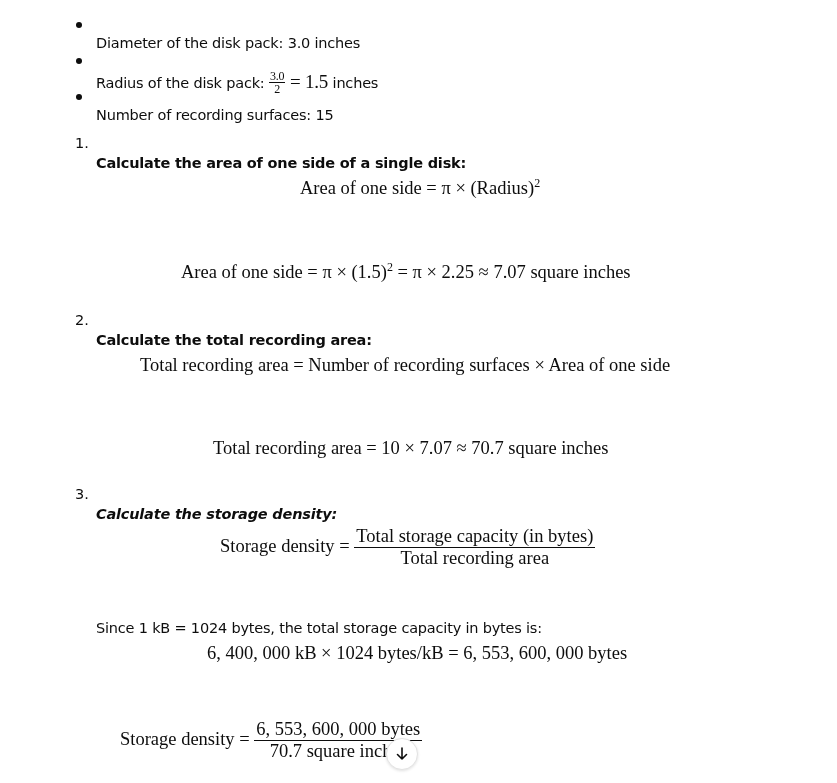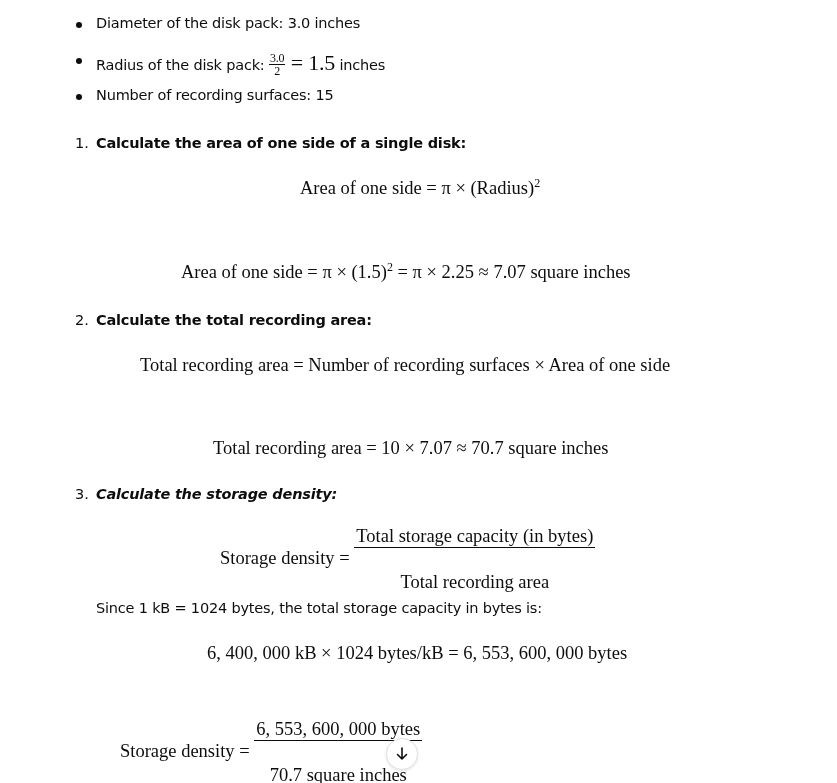--- a/index.html
+++ b/index.html
@@ -1,44 +1,44 @@
 <!DOCTYPE html>
 <html><head>
 <meta charset="utf-8">
 <style>
   html, body { margin:0; padding:0; background:#ffffff; }
   body { width:837px; height:783px; position:relative; overflow:hidden; color:#0d0d0d;
          font-family:"DejaVu Sans", "Liberation Sans", sans-serif; }
   .abs { position:absolute; white-space:nowrap; }
-  .sans { font-family:"DejaVu Sans", "Liberation Sans", sans-serif; font-size:14.5px; letter-spacing:-0.2px; }
+  .sans { font-family:"DejaVu Sans", "Liberation Sans", sans-serif; font-size:14.5px; letter-spacing:-0.2px;margin-top:20px; }
   .bold { font-weight:bold; }
   .math { font-family:"Liberation Serif", "DejaVu Serif", serif; font-size:18.5px; }
   .bullet { position:absolute; width:6px; height:6px; border-radius:50%; background:#0d0d0d; }
   .num { font-family:"DejaVu Sans", "Liberation Sans", sans-serif; font-size:14.5px; }
   .frac { display:inline-block; vertical-align:middle; text-align:center; }
   .frac .n { display:block; padding:0 2px; border-bottom:1.2px solid #0d0d0d; line-height:1.15; }
-  .frac .d { display:block; padding:0 2px; line-height:1.15;margin-top:24px; }
+  .frac .d { display:block; padding:0 2px; line-height:1.15; }
   .sfrac { display:inline-block; vertical-align:-0.45em; text-align:center; font-size:12px; font-family:"Liberation Serif", serif; }
   .sfrac .n { display:block; border-bottom:1px solid #0d0d0d; line-height:1.0; padding:0 1px; }
   .sfrac .d { display:block; line-height:1.0; }
   sup { font-size:12px; vertical-align:7px; line-height:0; }
   .scroll-btn { position:absolute; left:386px; top:738px; width:30px; height:30px; border-radius:50%;
                 background:#ffffff; border:1px solid #e3e3e3; box-shadow:0 1px 3px rgba(0,0,0,0.12);
                 display:flex; align-items:center; justify-content:center; }
   .scroll-btn svg { width:16px; height:16px; }
 </style>
 </head>
 <body>
 
 <div class="bullet" style="left:76px;top:22px;"></div>
 <div class="abs sans" style="left:96px;top:15px;">Diameter of the disk pack: 3.0 inches</div>
 
 <div class="bullet" style="left:76px;top:58px;"></div>
 <div class="abs sans" style="left:96px;top:50px;">
-  <span>Radius of the disk pack: </span><span class="sfrac"><span class="n">3.0</span><span class="d">2</span></span><span class="math" style="font-size:22px;"> = 1.5</span><span> inches</span>
+  <span>Radius of the disk pack: </span><span class="sfrac"><span class="n">3.0</span><span class="d">2</span></span><span class="math" style="font-size:19px;"> = 1.5</span><span> inches</span>
 </div>
 
 <div class="bullet" style="left:76px;top:94px;"></div>
 <div class="abs sans" style="left:96px;top:87px;">Number of recording surfaces: 15</div>
 
 <div class="abs num" style="left:75px;top:135px;">1.</div>
 <div class="abs sans bold" style="left:96px;top:135px;">Calculate the area of one side of a single disk:</div>
 <div class="abs math" style="left:300px;top:178px;">
   <span>Area of one side = π × (Radius)</span><sup>2</sup>
 </div>

